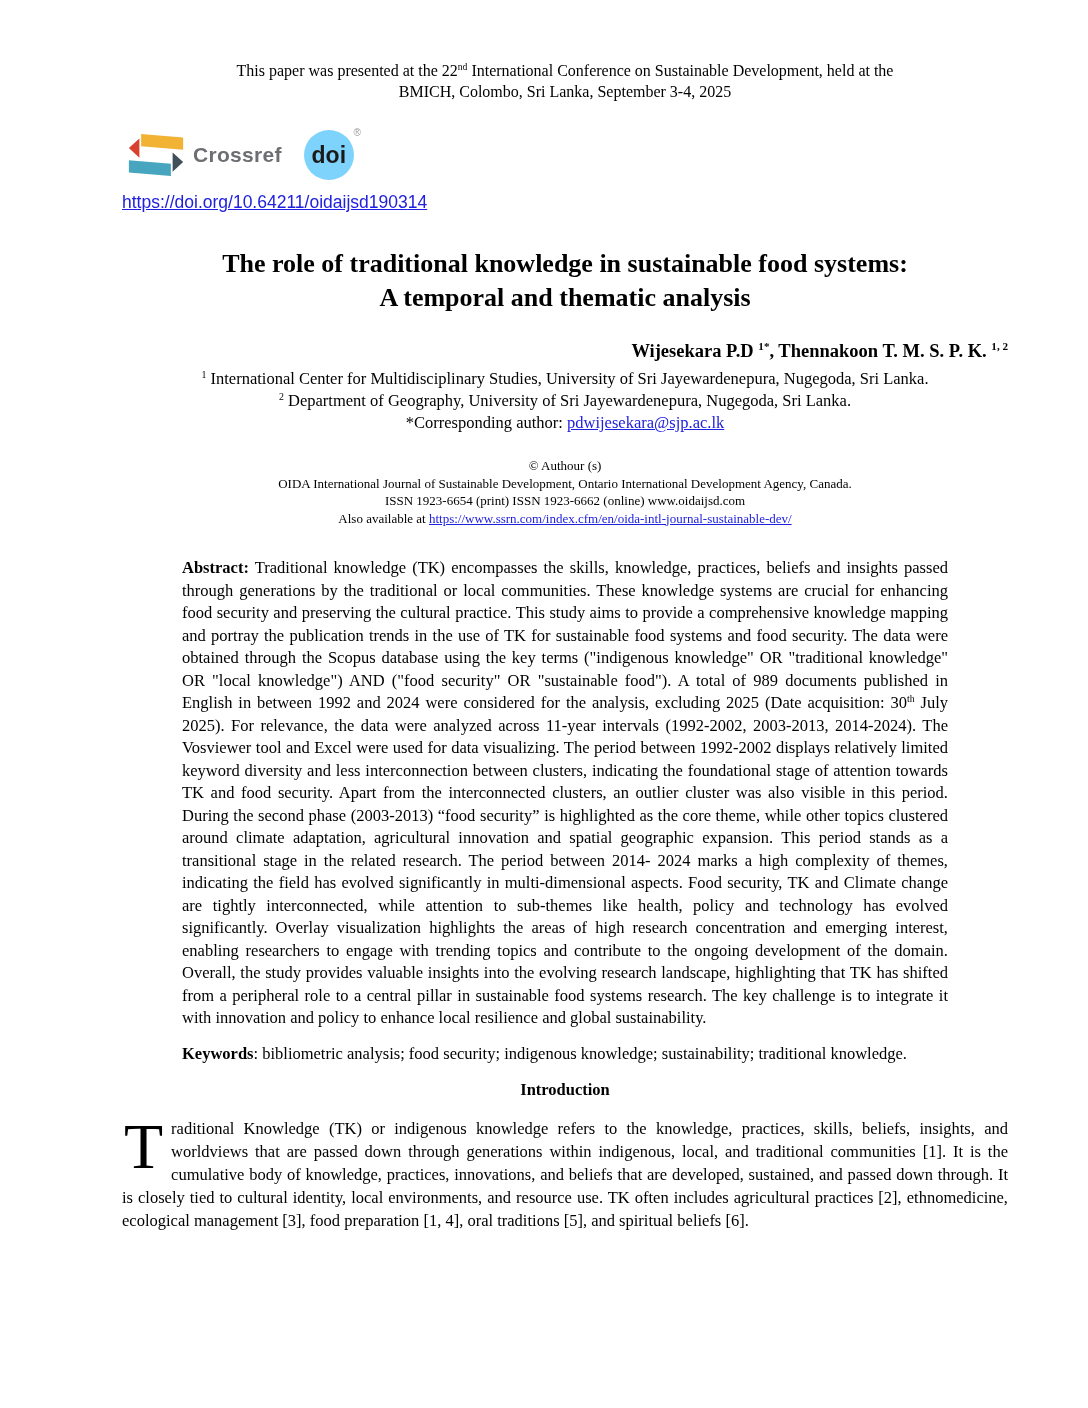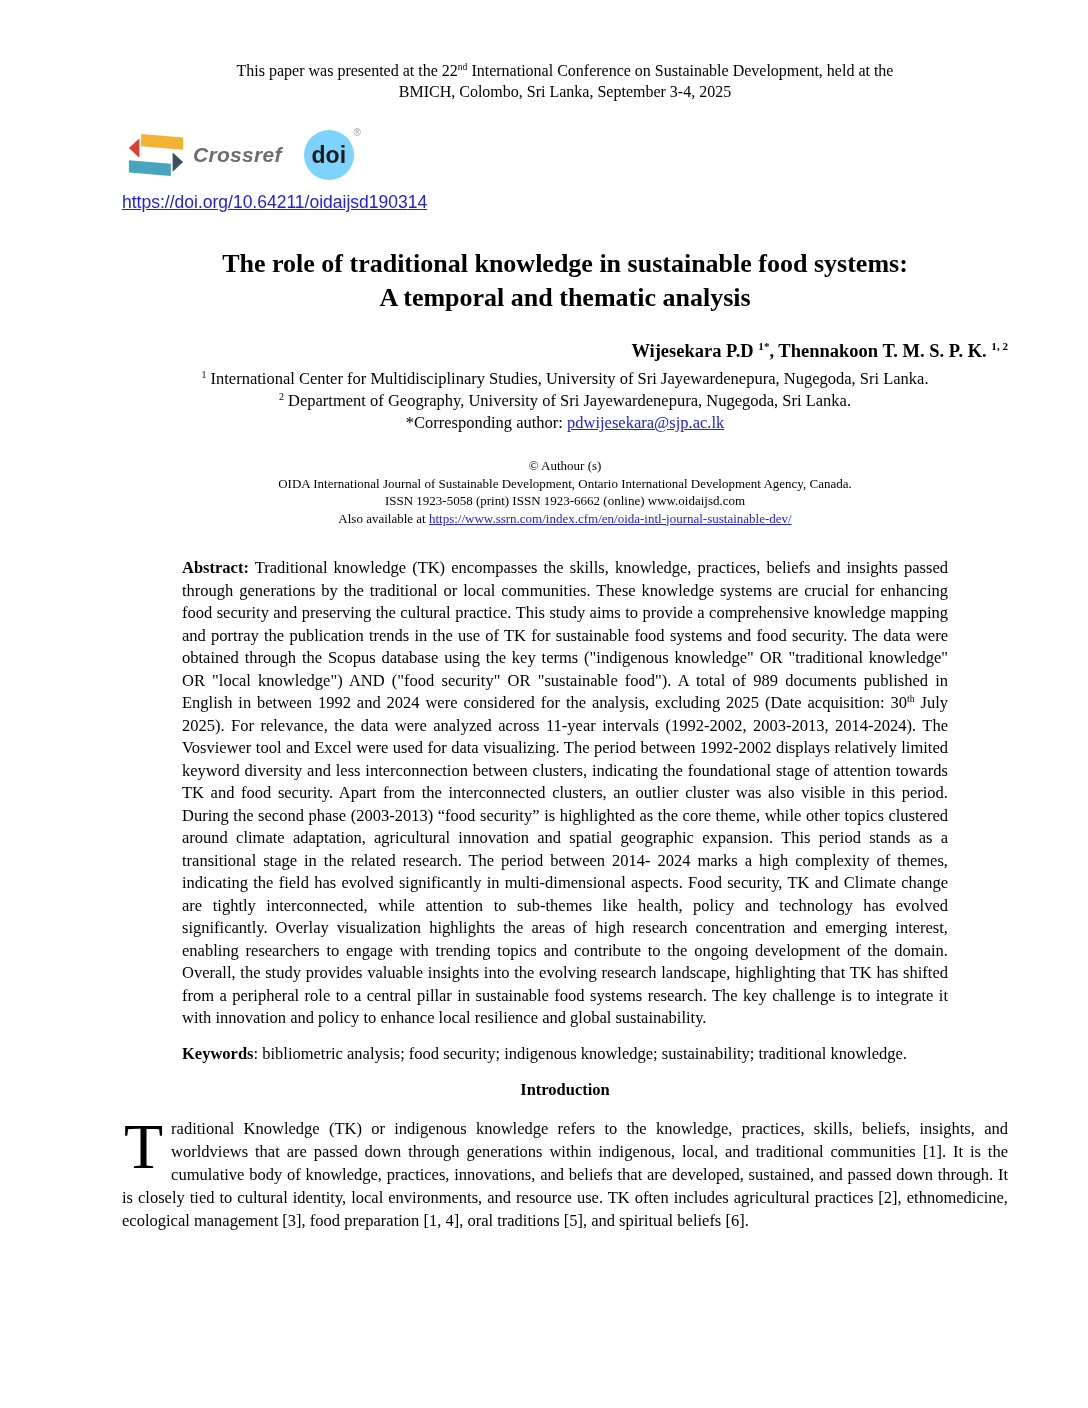--- a/index.html
+++ b/index.html
@@ -11,21 +11,21 @@
     position: relative;
     overflow: hidden;
   }
   .page { padding: 60px 80px 0 122px; }
 
   sup { font-size: 0.60em; vertical-align: super; line-height: 0; }
 
   .conf-note { text-align: center; font-size: 16px; line-height: 21px; padding: 0 46px; }
 
   .logo-row { display: flex; align-items: center; gap: 22px; margin: 28px 0 0 6px; }
-  .crossref-logo { display: flex; align-items: center; gap: 9px; font-style: italic; }
+  .crossref-logo { display: flex; align-items: center; gap: 9px; }
   .crossref-text {
     font-family: "Liberation Sans", sans-serif;
     font-weight: bold; color: #6d6e71; font-size: 21px; letter-spacing: 0.3px;
   }
   .doi-badge { position: relative; display: inline-block; }
   .doi-circle {
     width: 50px; height: 50px; border-radius: 50%;
     background: #7dd3fc;
     display: flex; align-items: center; justify-content: center;
     font-family: "Liberation Sans", sans-serif;
@@ -100,21 +100,21 @@
   <p class="authors"><span>Wijesekara P.D </span><sup>1*</sup><span>, Thennakoon T. M. S. P. K. </span><sup>1, 2</sup></p>
 
   <p class="affil"><sup>1</sup><span> International Center for Multidisciplinary Studies, University of Sri Jayewardenepura, Nugegoda, Sri Lanka.</span></p>
   <p class="affil"><sup>2</sup><span> Department of Geography, University of Sri Jayewardenepura, Nugegoda, Sri Lanka.</span></p>
 
   <p class="corresponding"><span>*Corresponding author: </span><a href="#" class="link">pdwijesekara@sjp.ac.lk</a></p>
 
   <div class="pub-block">
     <div>© Authour (s)</div>
     <div>OIDA International Journal of Sustainable Development, Ontario International Development Agency, Canada.</div>
-    <div>ISSN 1923-5058 (print) ISSN 1923-6662 (online) www.oidaijsd.com</div>
+    <div>ISSN 1923-6654 (print) ISSN 1923-6662 (online) www.oidaijsd.com</div>
     <div><span>Also available at </span><a href="#" class="link">https://www.ssrn.com/index.cfm/en/oida-intl-journal-sustainable-dev/</a></div>
   </div>
 
   <p class="abstract"><b>Abstract:</b><span> Traditional knowledge (TK) encompasses the skills, knowledge, practices, beliefs and insights passed through generations by the traditional or local communities. These knowledge systems are crucial for enhancing food security and preserving the cultural practice. This study aims to provide a comprehensive knowledge mapping and portray the publication trends in the use of TK for sustainable food systems and food security. The data were obtained through the Scopus database using the key terms ("indigenous knowledge" OR "traditional knowledge" OR "local knowledge") AND ("food security" OR "sustainable food"). A total of 989 documents published in English in between 1992 and 2024 were considered for the analysis, excluding 2025 (Date acquisition: 30</span><sup>th</sup><span> July 2025). For relevance, the data were analyzed across 11-year intervals (1992-2002, 2003-2013, 2014-2024). The Vosviewer tool and Excel were used for data visualizing. The period between 1992-2002 displays relatively limited keyword diversity and less interconnection between clusters, indicating the foundational stage of attention towards TK and food security. Apart from the interconnected clusters, an outlier cluster was also visible in this period. During the second phase (2003-2013) “food security” is highlighted as the core theme, while other topics clustered around climate adaptation, agricultural innovation and spatial geographic expansion. This period stands as a transitional stage in the related research. The period between 2014- 2024 marks a high complexity of themes, indicating the field has evolved significantly in multi-dimensional aspects. Food security, TK and Climate change are tightly interconnected, while attention to sub-themes like health, policy and technology has evolved significantly. Overlay visualization highlights the areas of high research concentration and emerging interest, enabling researchers to engage with trending topics and contribute to the ongoing development of the domain. Overall, the study provides valuable insights into the evolving research landscape, highlighting that TK has shifted from a peripheral role to a central pillar in sustainable food systems research. The key challenge is to integrate it with innovation and policy to enhance local resilience and global sustainability.</span></p>
 
   <p class="abstract keywords"><b>Keywords</b><span>: bibliometric analysis; food security; indigenous knowledge; sustainability; traditional knowledge.</span></p>
 
   <h2 class="intro-heading">Introduction</h2>
 
   <p class="intro"><span class="dropcap">T</span><span>raditional Knowledge (TK) or indigenous knowledge refers to the knowledge, practices, skills, beliefs, insights, and worldviews that are passed down through generations within indigenous, local, and traditional communities [1]. It is the cumulative body of knowledge, practices, innovations, and beliefs that are developed, sustained, and passed down through. It is closely tied to cultural identity, local environments, and resource use. TK often includes agricultural practices [2], ethnomedicine, ecological management [3], food preparation [1, 4], oral traditions [5], and spiritual beliefs [6].</span></p>

